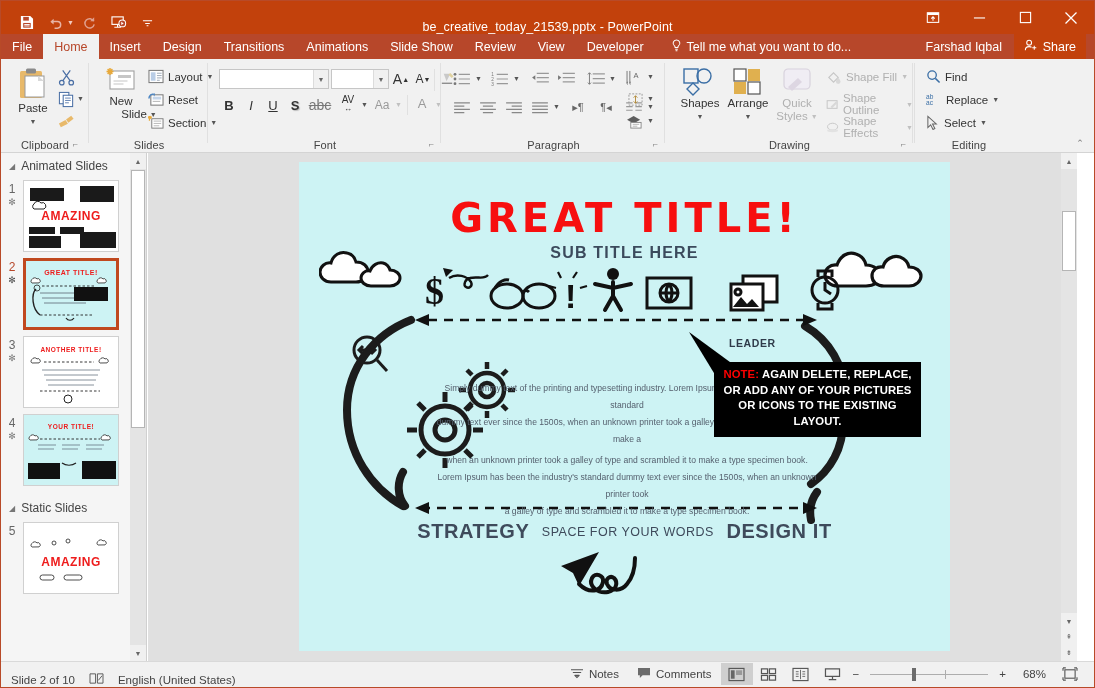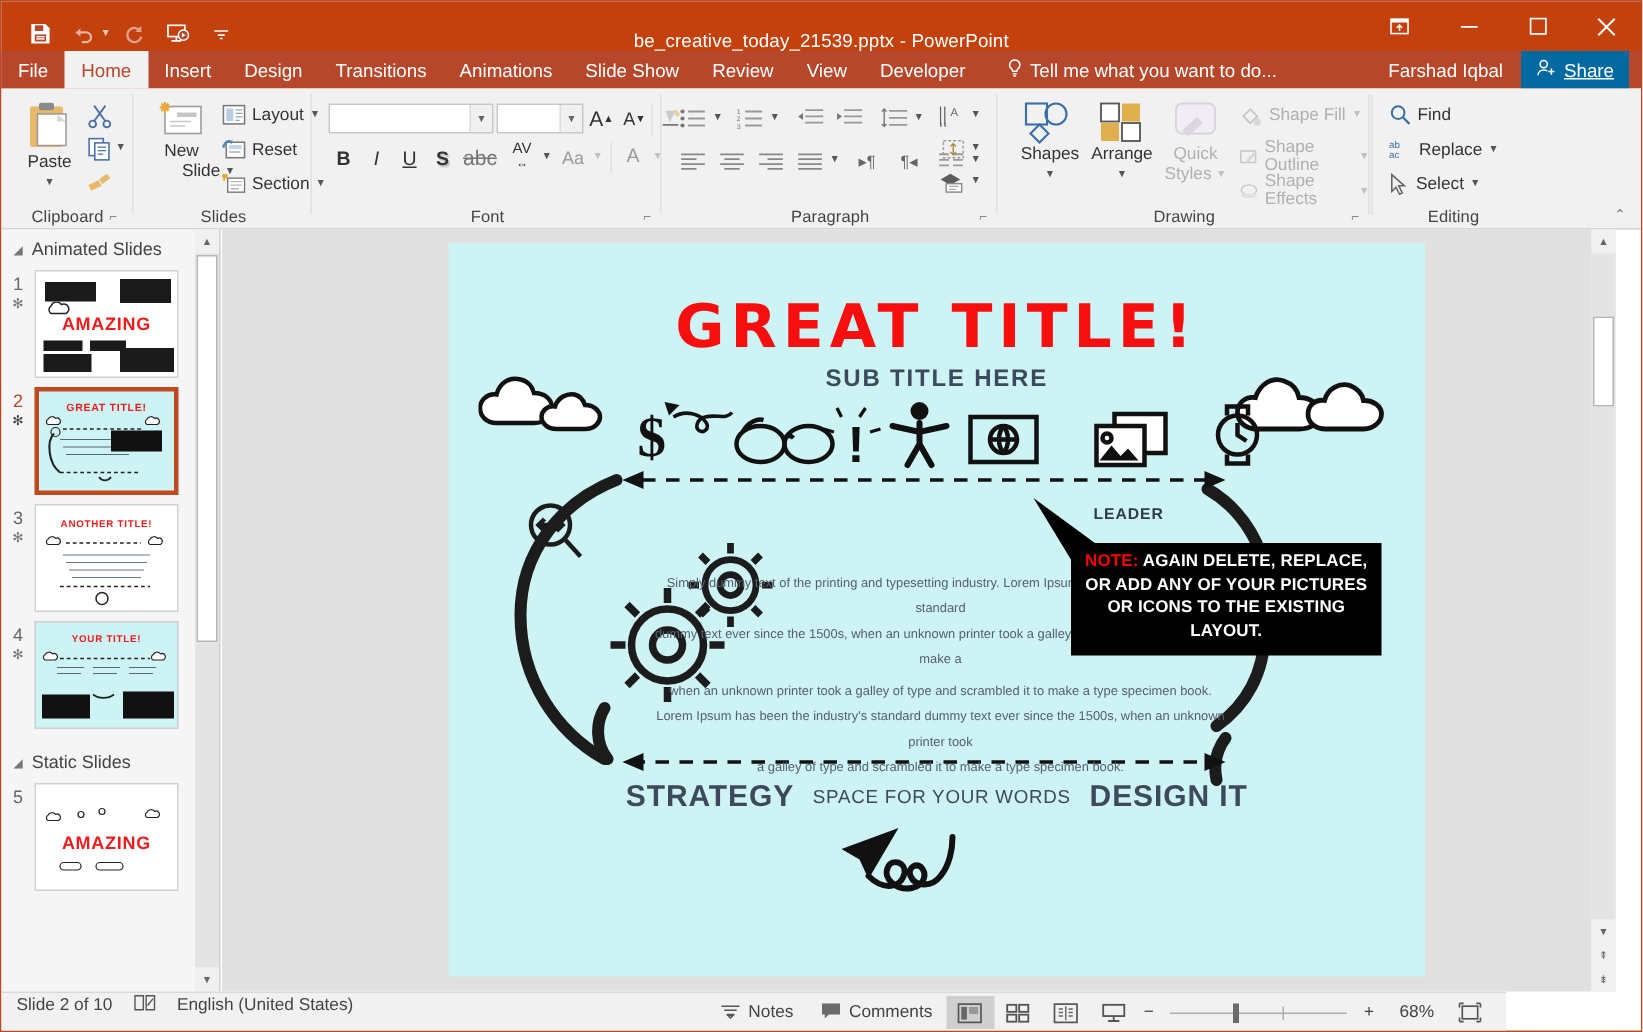--- a/index.html
+++ b/index.html
@@ -42,21 +42,21 @@
     height:25px; padding:0 11px; color:#fff; font-size:12.5px;
     display:flex; align-items:center; white-space:nowrap;
   }
   .tab.file { background:#b7472a; }
   .tab.active { background:#f1f1f1; color:#b7472a; }
   .tellme { display:flex; align-items:center; gap:5px; color:#fff; font-size:12.5px;
             padding:0 10px; height:25px; margin-left:6px; }
   .user { position:absolute; right:92px; top:0; height:25px; display:flex; align-items:center;
           color:#fff; font-size:12.5px; }
   .sharebtn { position:absolute; right:8px; top:0; height:25px; display:flex; align-items:center;
-              gap:5px; color:#fff; font-size:12.5px; background:#0369a1; padding:0 10px;text-decoration:underline; }
+              gap:5px; color:#fff; font-size:12.5px; background:#c2410c; padding:0 10px; }
 
   
   .ribbon {
     position:absolute; left:0; top:58px; width:1093px; height:94px;
     background:#f1f1f1; border-bottom:1px solid #d4d4d4;
   }
   .rgroup { position:absolute; top:0; height:94px; }
   .rgroup-label {
     position:absolute; bottom:2px; width:100%; text-align:center;
     font-size:11px; color:#444; letter-spacing:.1px;
@@ -157,22 +157,22 @@
 
   .notebox {
     position:absolute; left:415px; top:200px; width:207px; height:75px;
     background:#000; color:#fff; font-size:11.3px; font-weight:bold;
     text-align:center; line-height:15.5px; padding-top:5px; letter-spacing:.1px;
   }
   .notebox .kw { color:#ff0000; }
 
   
   .statusbar {
-    position:absolute; left:0; bottom:0; width:1003px; height:26px;
-    background:#f1f1f1; border-top:1px solid #d9d9d9; display:flex; align-items:flex-start;
+    position:absolute; left:0; bottom:0; width:1093px; height:26px;
+    background:#f1f1f1; border-top:1px solid #d9d9d9; display:flex; align-items:flex-end;
     font-size:11.5px; color:#444;
   }
   .sb-left { display:flex; align-items:center; gap:14px; padding-left:10px; }
   .sb-right { position:absolute; right:8px; display:flex; align-items:center; gap:0px; }
   .sb-item { display:flex; align-items:center; gap:5px; padding:0 9px; height:26px; }
   .viewbtn { width:32px; height:22px; display:flex; align-items:center; justify-content:center; }
   .viewbtn.active { background:#cfcfcf; }
   .zoomtrack { width:118px; height:1px; background:#adadad; position:relative; margin:0 7px; }
   .zoomthumb { position:absolute; left:42px; top:-6px; width:4px; height:13px; background:#6b6b6b; }
   .zoomtick { position:absolute; left:75px; top:-4px; width:1px; height:9px; background:#adadad; }

